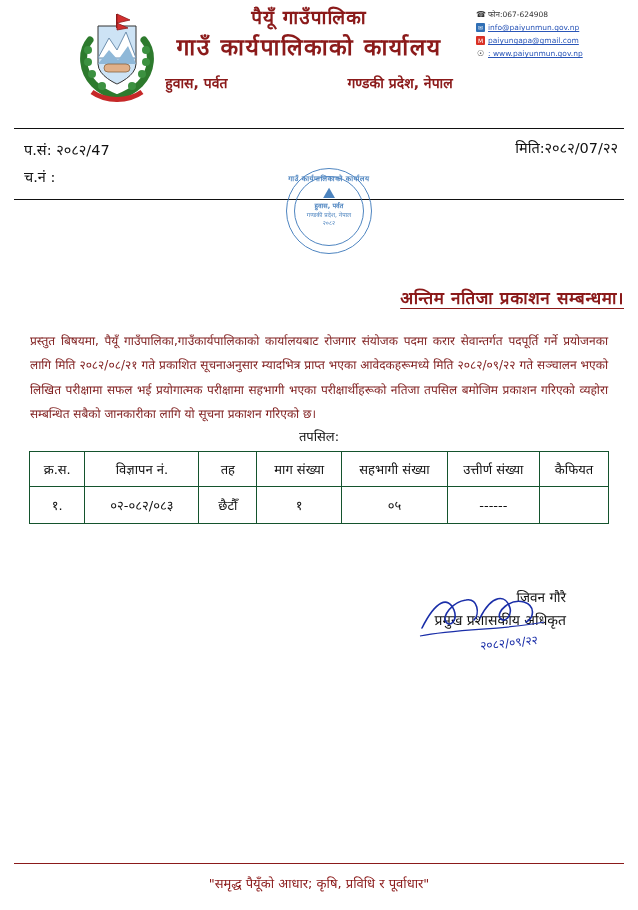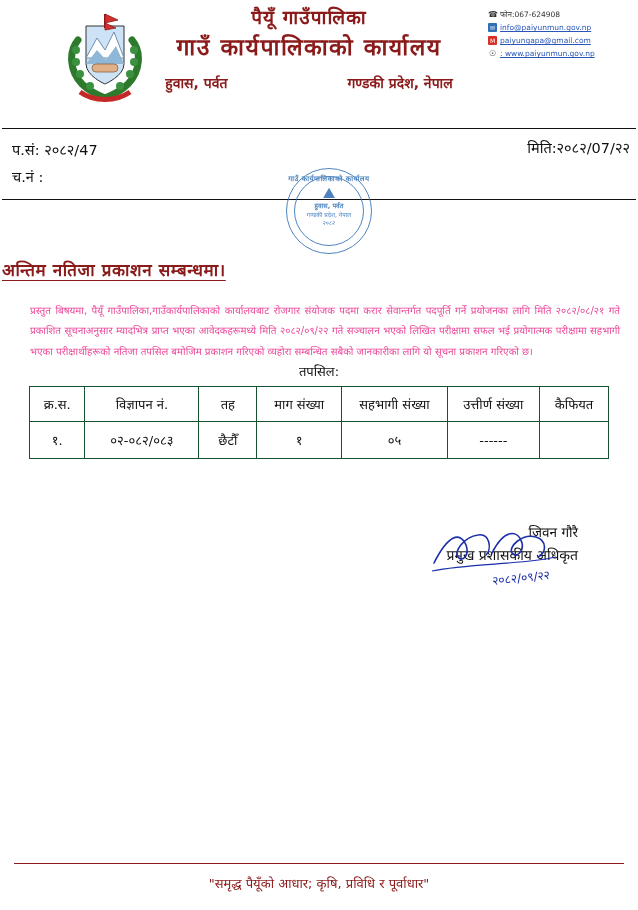--- a/index.html
+++ b/index.html
@@ -13,21 +13,21 @@
     font-family: "DejaVu Sans", "Liberation Sans", sans-serif;
     color: #1a1a1a;
     position: relative;
     overflow: hidden;
   }
   .page {
     width: 638px;
     height: 910px;
     position: relative;
     box-sizing: border-box;
-    padding: 0 2px;
+    padding: 0 14px;
   }
 
   
   .header {
     position: relative;
     height: 120px;
     padding-top: 6px;
   }
   .emblem {
     position: absolute;
@@ -153,37 +153,37 @@
     border: 1px solid #2f6fb5;
     border-radius: 50%;
   }
   .stamp .s-top { font-size: 7px; font-weight: bold; letter-spacing: .5px; }
   .stamp .s-logo { font-size: 15px; line-height: 1; margin: 2px 0 1px; }
   .stamp .s-mid { font-size: 6.5px; font-weight: bold; }
   .stamp .s-bot { font-size: 6px; }
 
   
   .doc-title {
-    text-align: left;
+    text-align: right;
     color: #8b1a1a;
     font-size: 17px;
     font-weight: bold;
     letter-spacing: .6px;
-    margin-top: 62px;
+    margin-top: 90px;
     text-decoration: underline;
     text-underline-offset: 4px;
   }
 
   
   .body-text {
-    margin: 20px 16px 0 28px;
-    font-size: 10px;
+    margin: 20px 16px 0 16px;
+    font-size: 12px;
     line-height: 2.05;
     text-align: justify;
-    color: #ec4899;
+    color: #7f1d1d;
   }
 
   .tapasil {
     text-align: center;
     font-size: 13px;
     margin-top: 0;
     color: #111;
   }
 
   

